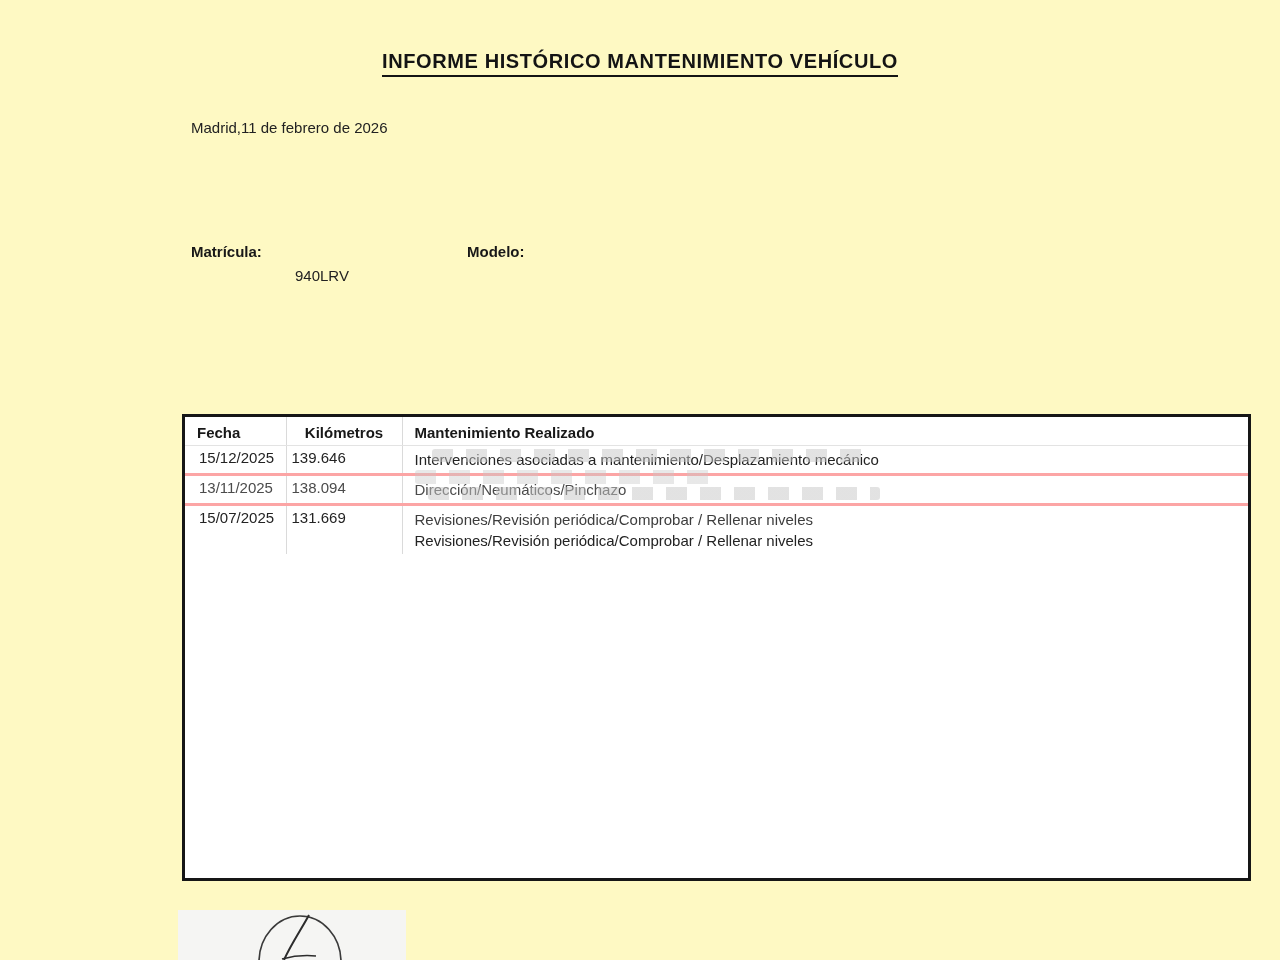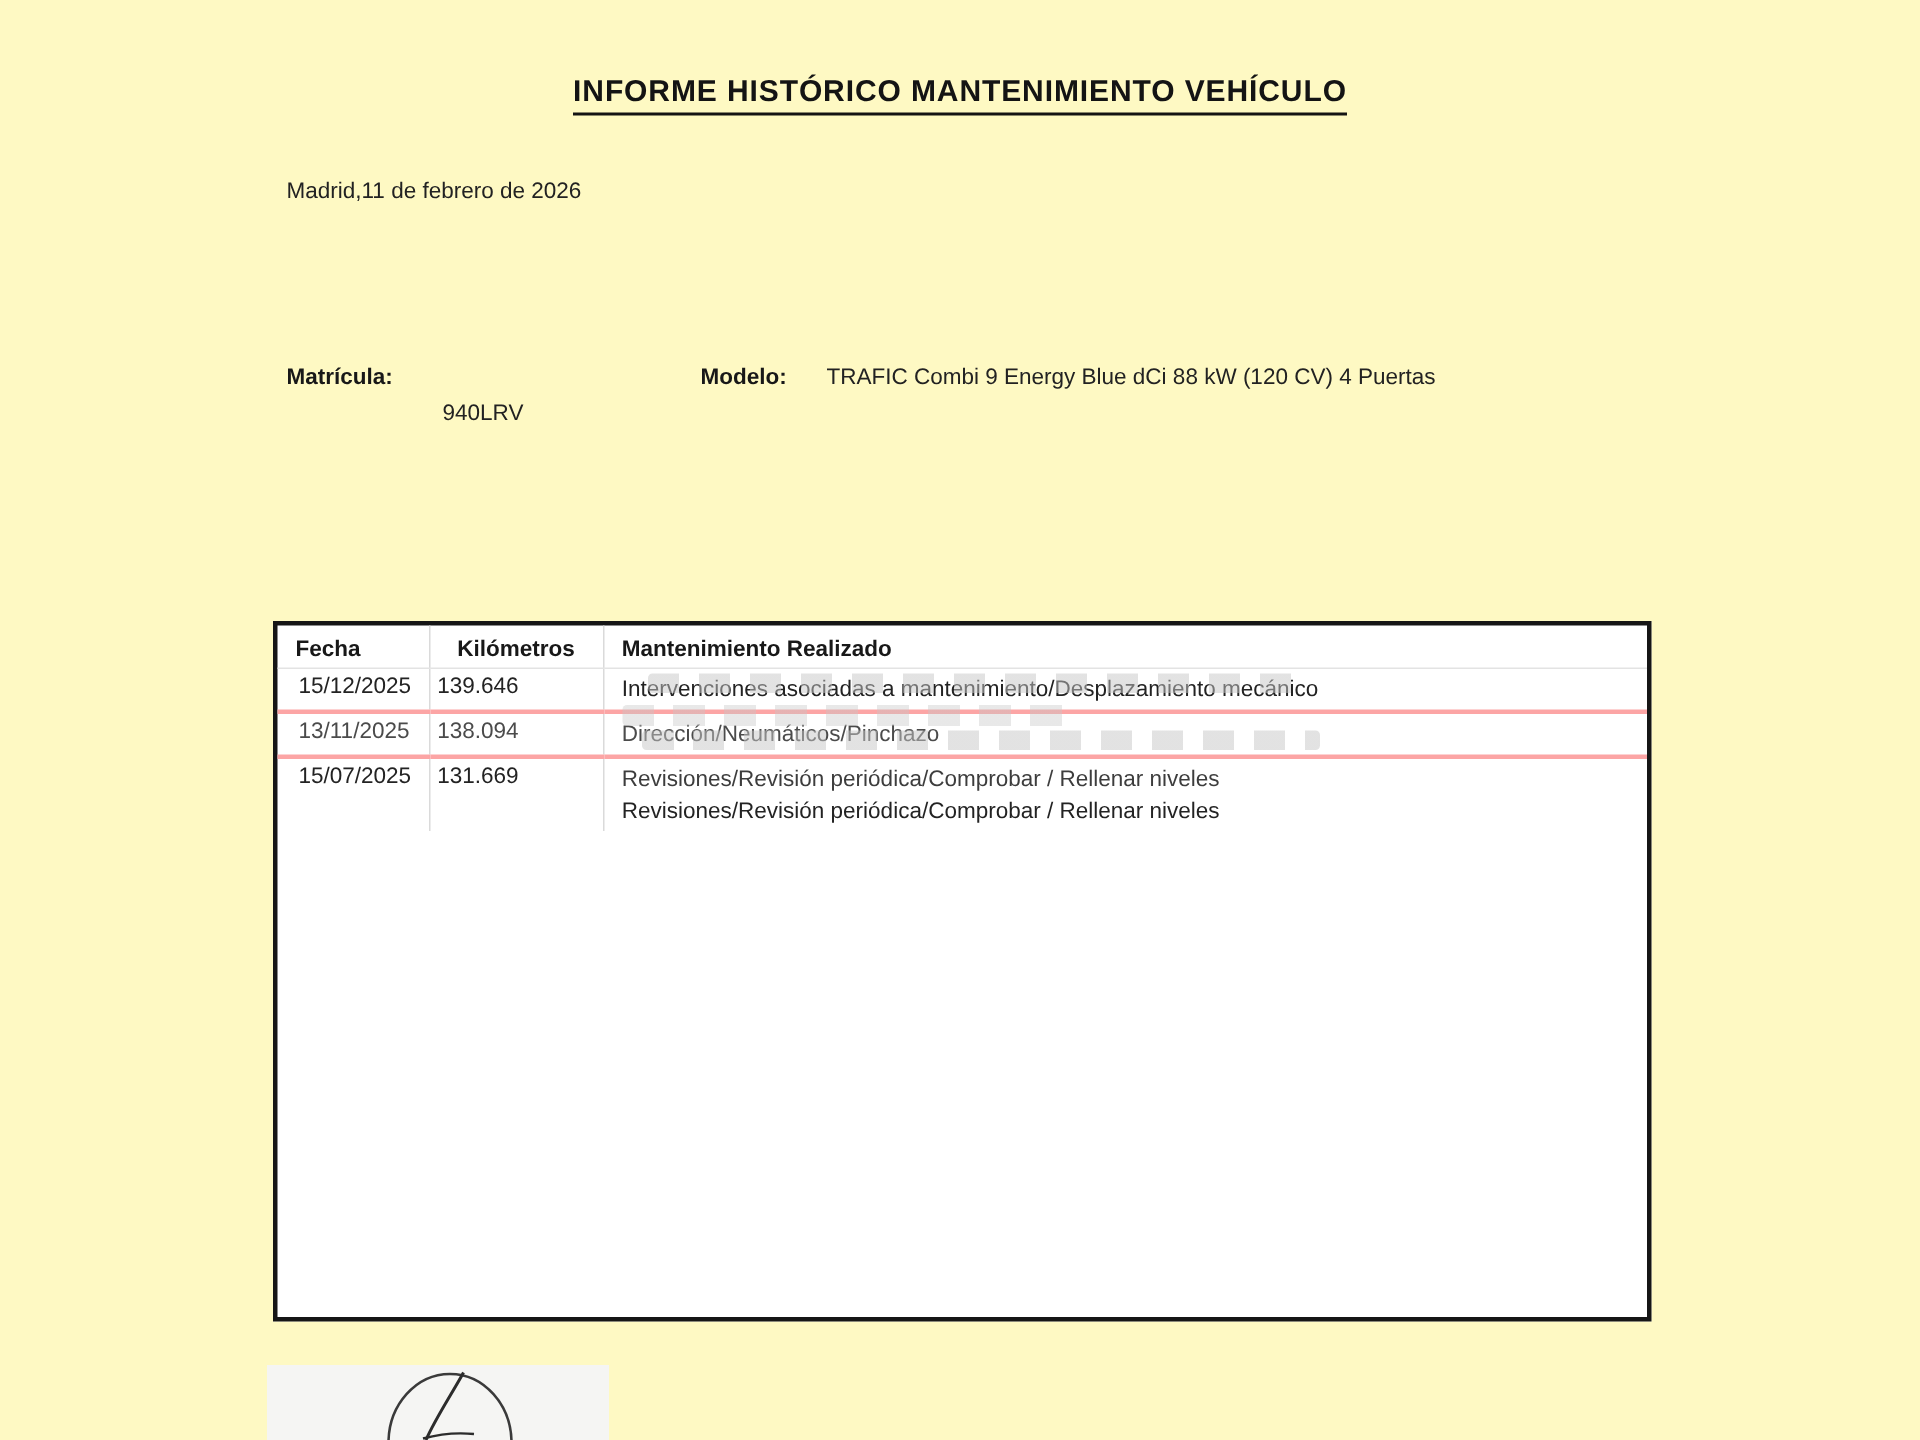--- a/index.html
+++ b/index.html
@@ -24,21 +24,21 @@
 
   .vehicle-row { position: absolute; left: 0; top: 243px; width: 100%; height: 20px; }
   .vehicle-row .lbl { position: absolute; font-size: 15px; font-weight: bold; color: #181818; }
   .vehicle-row .val { position: absolute; font-size: 15px; color: #222; }
   .plate-label { left: 191px; }
   .plate-value { left: 295px; margin-top: 24px; }
   .model-label { left: 467px; }
   .model-value { left: 551px; }
 
   .history-table-wrap {
-    position: absolute; left: 182px; top: 414px; width: 919px; height: 467px;
+    position: absolute; left: 182px; top: 414px; width: 1069px; height: 467px;
     border: 3px solid #161616; background: #fff;
   }
   table.history { width: 100%; border-collapse: collapse; table-layout: fixed; }
   table.history col.c1 { width: 101px; }
   table.history col.c2 { width: 116px; }
   table.history th {
     font-size: 15px; font-weight: bold; text-align: left; color: #181818;
     padding: 7px 0 4px 12px; border-bottom: 1px solid #e3e3e3;
   }
   table.history th.km { text-align: center; padding-left: 0; }
@@ -76,21 +76,20 @@
   <div class="doc-title">
     <span>INFORME HISTÓRICO MANTENIMIENTO VEHÍCULO</span>
   </div>
 
   <div class="date-line">Madrid,11 de febrero de 2026</div>
 
   <div class="vehicle-row">
     <span class="lbl plate-label">Matrícula:</span>
     <span class="val plate-value">940LRV</span>
     <span class="lbl model-label">Modelo:</span>
-    <span class="val model-value">TRAFIC Combi 9 Energy Blue dCi 88 kW (120 CV) 4 Puertas</span>
   </div>
 
   <div class="history-table-wrap">
     <table class="history">
       <colgroup>
           <col class="c1">
           <col class="c2">
           <col>
         </colgroup>
       <thead>

